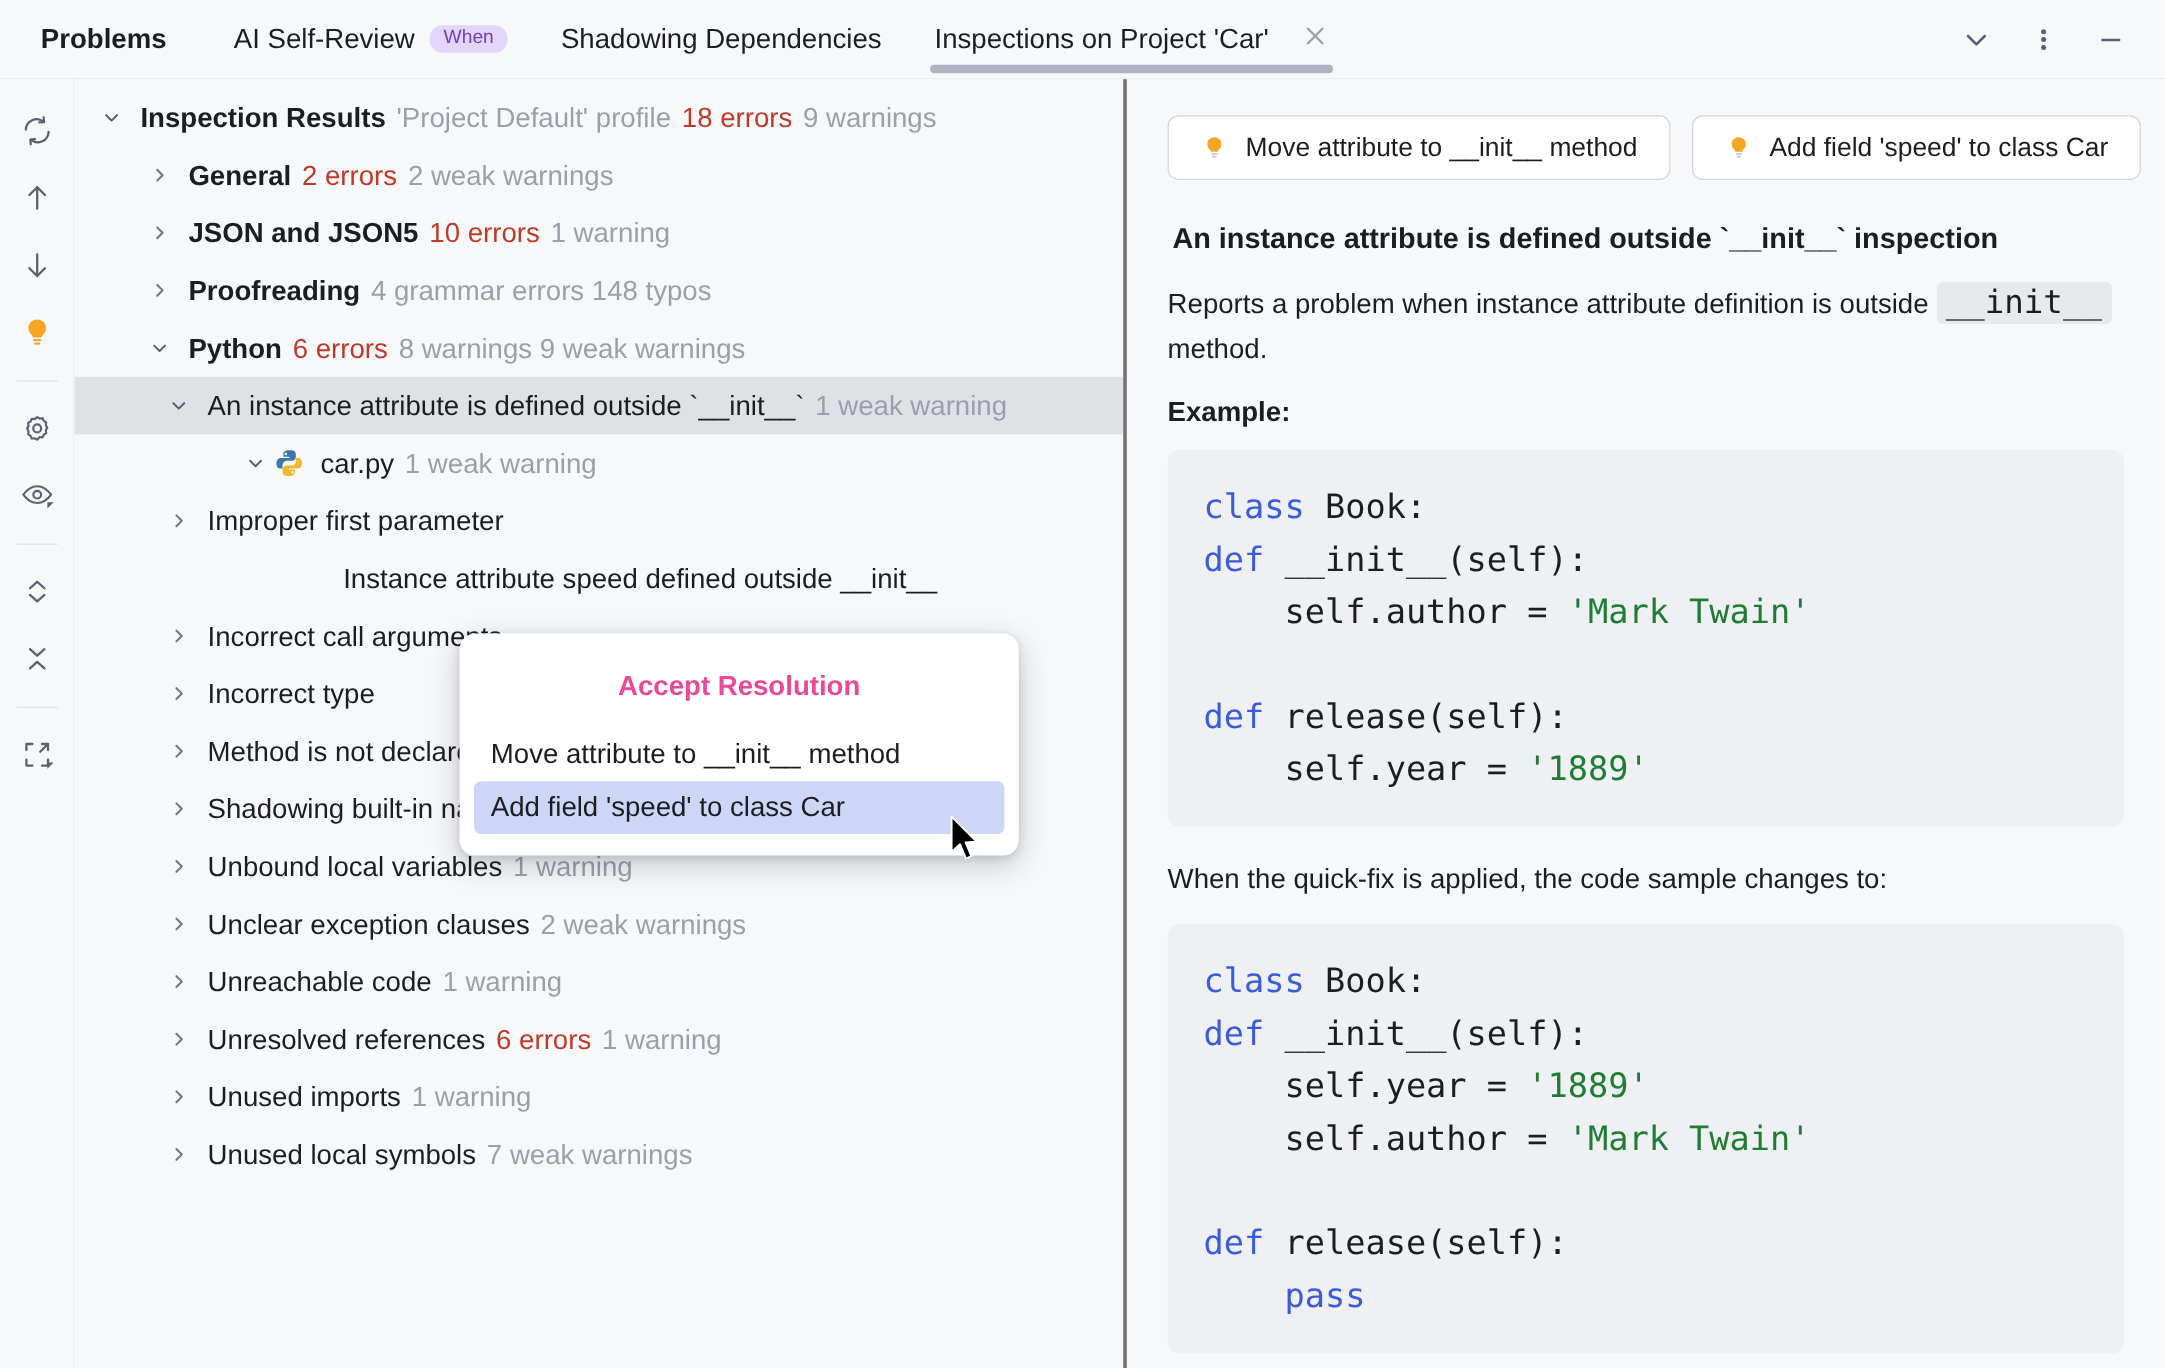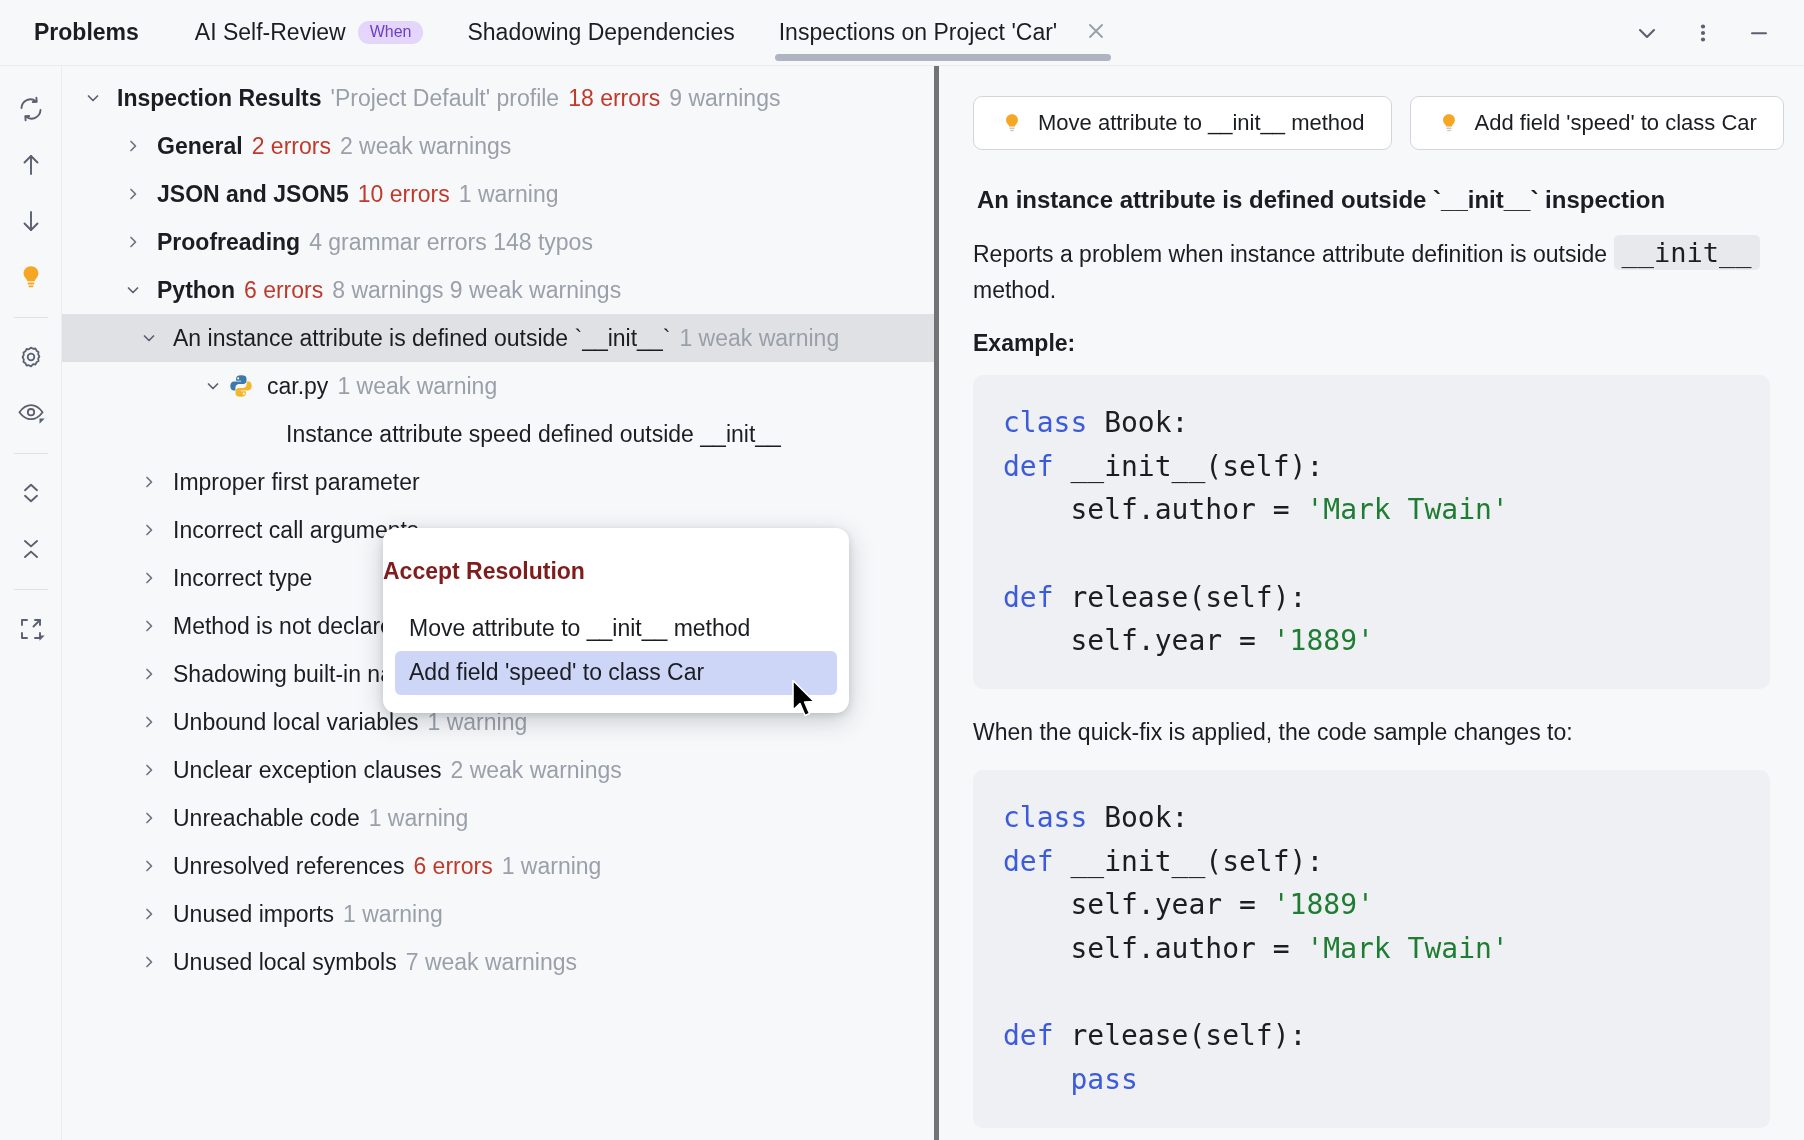--- a/index.html
+++ b/index.html
@@ -130,21 +130,21 @@
     height: 1px;
     background: #DFE1E5;
     margin: 11px 0 12px 0;
   }
 
   
   .treepanel {
     flex: 0 0 877px;
     width: 877px;
     background: #F7F8FA;
-    border-right: 5px solid #737373;
+    border-right: 3px solid #737373;
     overflow: hidden;
     padding-top: 8px;
     position: relative;
   }
 
   .row {
     display: flex;
     align-items: center;
     height: 48px;
     white-space: nowrap;
@@ -254,23 +254,24 @@
     left: 383px;
     top: 462px;
     width: 466px;
     background: #FFFFFF;
     border-radius: 13px;
     box-shadow: 0 7px 26px rgba(30,35,50,.22), 0 2px 7px rgba(30,35,50,.13);
     padding: 14px 0 18px 0;
     z-index: 40;
   }
   .popup-title {
+    text-align: center;
     font-size: 23px;
     font-weight: bold;
-    color: #7f1d1d;
+    color: #ec4899;
     padding: 16px 0 22px 0;
   }
   .popup-item {
     font-size: 23px;
     color: #1B1D22;
     padding: 8px 14px 9px 14px;
     margin: 0 12px;
     border-radius: 6px;
     white-space: nowrap;
     cursor: pointer;
@@ -489,33 +490,33 @@
             <span class="pyicon">
               <svg width="26" height="26" viewBox="0 0 26 26">
                 <path d="M12.8 2.3c-2.6 0-4.7.9-4.7 3.1v2.3h5v.9H6.1c-2.2 0-3.8 1.6-3.8 4.4s1.2 4.4 3.2 4.4h1.9v-2.7c0-2.1 1.7-3.7 3.8-3.7h4.1c1.8 0 3.2-1.4 3.2-3.2V5.4c0-2.2-2-3.1-4.6-3.1zm-2.6 2a1 1 0 1 1 0 2.1 1 1 0 0 1 0-2.1z" fill="#3C78AA"></path>
                 <path d="M13.2 23.7c2.6 0 4.7-.9 4.7-3.1v-2.3h-5v-.9h7c2.2 0 3.8-1.6 3.8-4.4s-1.2-4.4-3.2-4.4h-1.9v2.7c0 2.1-1.7 3.7-3.8 3.7H10.7c-1.8 0-3.2 1.4-3.2 3.2v2.4c0 2.2 2 3.1 4.6 3.1zm2.6-2a1 1 0 1 1 0-2.1 1 1 0 0 1 0 2.1z" fill="#F2B82C"></path>
               </svg>
             </span>
             <span class="row-label plain">car.py</span>
             <span class="gap"></span>
             <span class="muted">1 weak warning</span>
           </div>
+          <div class="row ind2">
+            <span class="twisty">
+              <svg width="18" height="18" viewBox="0 0 18 18" fill="none" stroke="#6E7480" stroke-width="1.7" stroke-linecap="round" stroke-linejoin="round">
+                <path d="M7 4.5L11.5 9 7 13.5"></path>
+              </svg>
+            </span>
+            <span style="width: 9px;"></span>
+            <span class="row-label plain">Improper first parameter</span>
+          </div>
           <div class="row ind3t">
             <span class="twisty empty"></span>
             <span style="width: 9px;"></span>
             <span class="row-label plain">Instance attribute speed defined outside __init__</span>
-          </div>
-          <div class="row ind2">
-            <span class="twisty">
-              <svg width="18" height="18" viewBox="0 0 18 18" fill="none" stroke="#6E7480" stroke-width="1.7" stroke-linecap="round" stroke-linejoin="round">
-                <path d="M7 4.5L11.5 9 7 13.5"></path>
-              </svg>
-            </span>
-            <span style="width: 9px;"></span>
-            <span class="row-label plain">Improper first parameter</span>
           </div>
           <div class="row ind2">
             <span class="twisty">
               <svg width="18" height="18" viewBox="0 0 18 18" fill="none" stroke="#6E7480" stroke-width="1.7" stroke-linecap="round" stroke-linejoin="round">
                 <path d="M7 4.5L11.5 9 7 13.5"></path>
               </svg>
             </span>
             <span style="width: 9px;"></span>
             <span class="row-label plain">Incorrect call arguments</span>
           </div>

